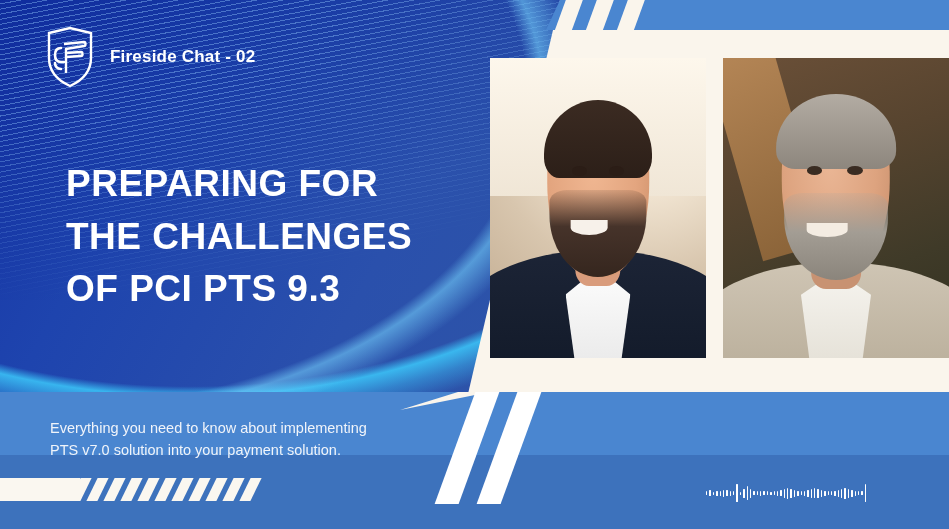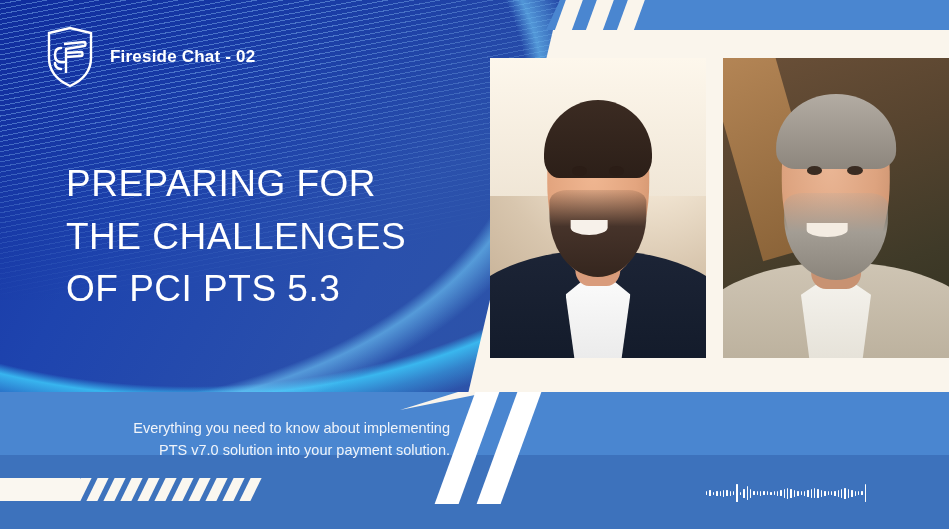--- a/index.html
+++ b/index.html
@@ -248,21 +248,21 @@
   }
 
   
   .headline {
     position: absolute;
     left: 66px; top: 158px;
     width: 430px;
     color: #ffffff;
     font-size: 37px;
     line-height: 1.42;
-    font-weight: 400;
+    font-weight: 700;
     letter-spacing: 0.5px;
   }
   .headline .hl { display: block; white-space: nowrap; }
 
   
   .bottom-band {
     position: absolute;
     left: 0; top: 392px;
     width: 949px; height: 137px;
     background: #4A86D0;
@@ -293,21 +293,20 @@
   .bs2 { left: 497px; }
 
   .subtitle {
     position: absolute;
     left: 50px; top: 418px;
     width: 400px;
     color: #F0F4FA;
     font-size: 14.5px;
     line-height: 1.5;
     font-weight: 400;
-    text-align: right;
   }
   .subtitle span { display: block; }
 
   .speakers {
     position: absolute;
     left: 572px; top: 412px;
     color: #ffffff;
     font-size: 27px;
     font-weight: 700;
     letter-spacing: 0.1px;
@@ -405,21 +404,21 @@
         <path d="M22 27 L37 26 C39 26 39 30 37 30 L22 31" stroke="#ffffff" stroke-width="2.4" fill="none" stroke-linejoin="round"></path>
         <path d="M22 23 L22 46" stroke="#ffffff" stroke-width="2.4" stroke-linecap="round"></path>
       </svg>
     </span>
     <span class="kicker">Fireside Chat -  02</span>
   </div>
 
   <div class="headline">
     <span class="hl">PREPARING FOR</span>
     <span class="hl">THE CHALLENGES</span>
-    <span class="hl">OF PCI PTS 5.3</span>
+    <span class="hl">OF PCI PTS 9.3</span>
   </div>
 
   <div class="bottom-band"></div>
   <div class="bottom-band-dark"></div>
   <div class="bottom-notch"></div>
   <div class="big-slash bs1"></div>
   <div class="big-slash bs2"></div>
 
   <div class="subtitle">
     <span>Everything you need to know about implementing</span>

